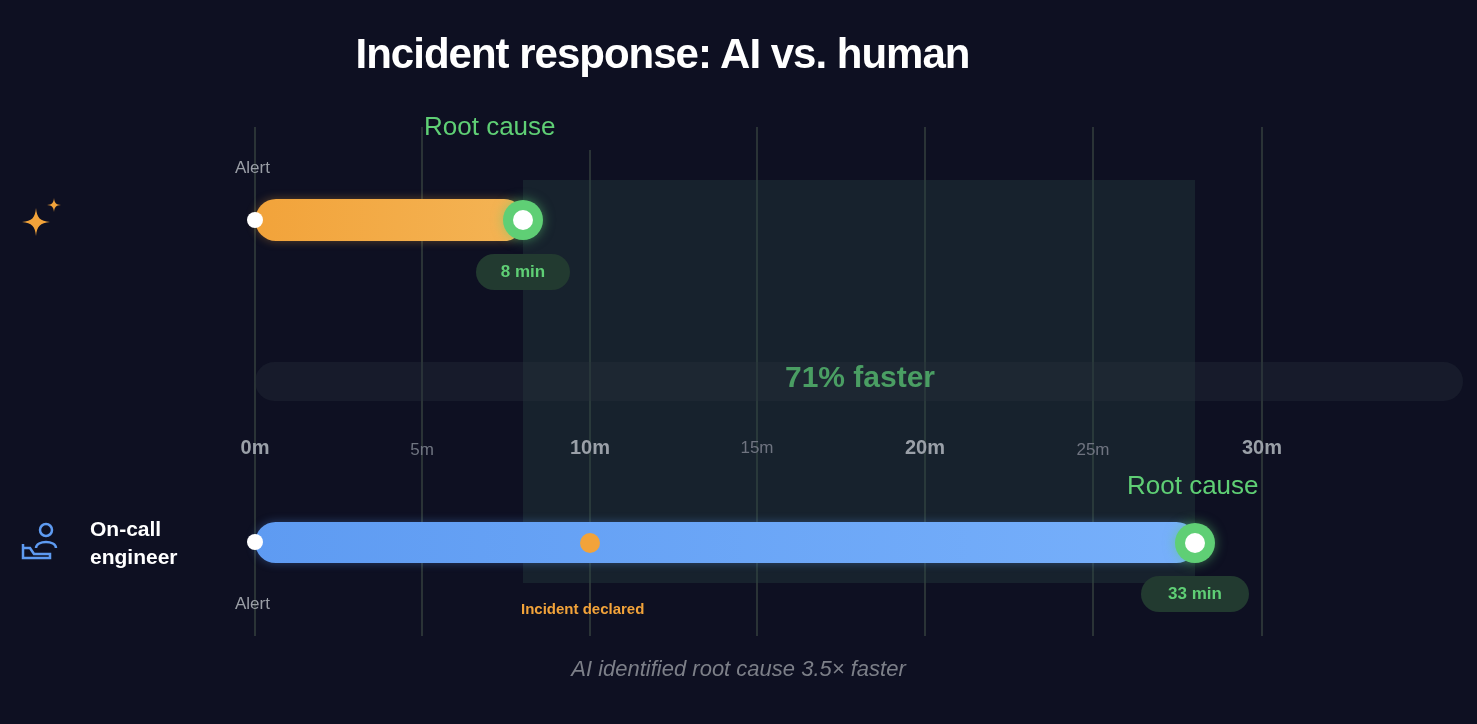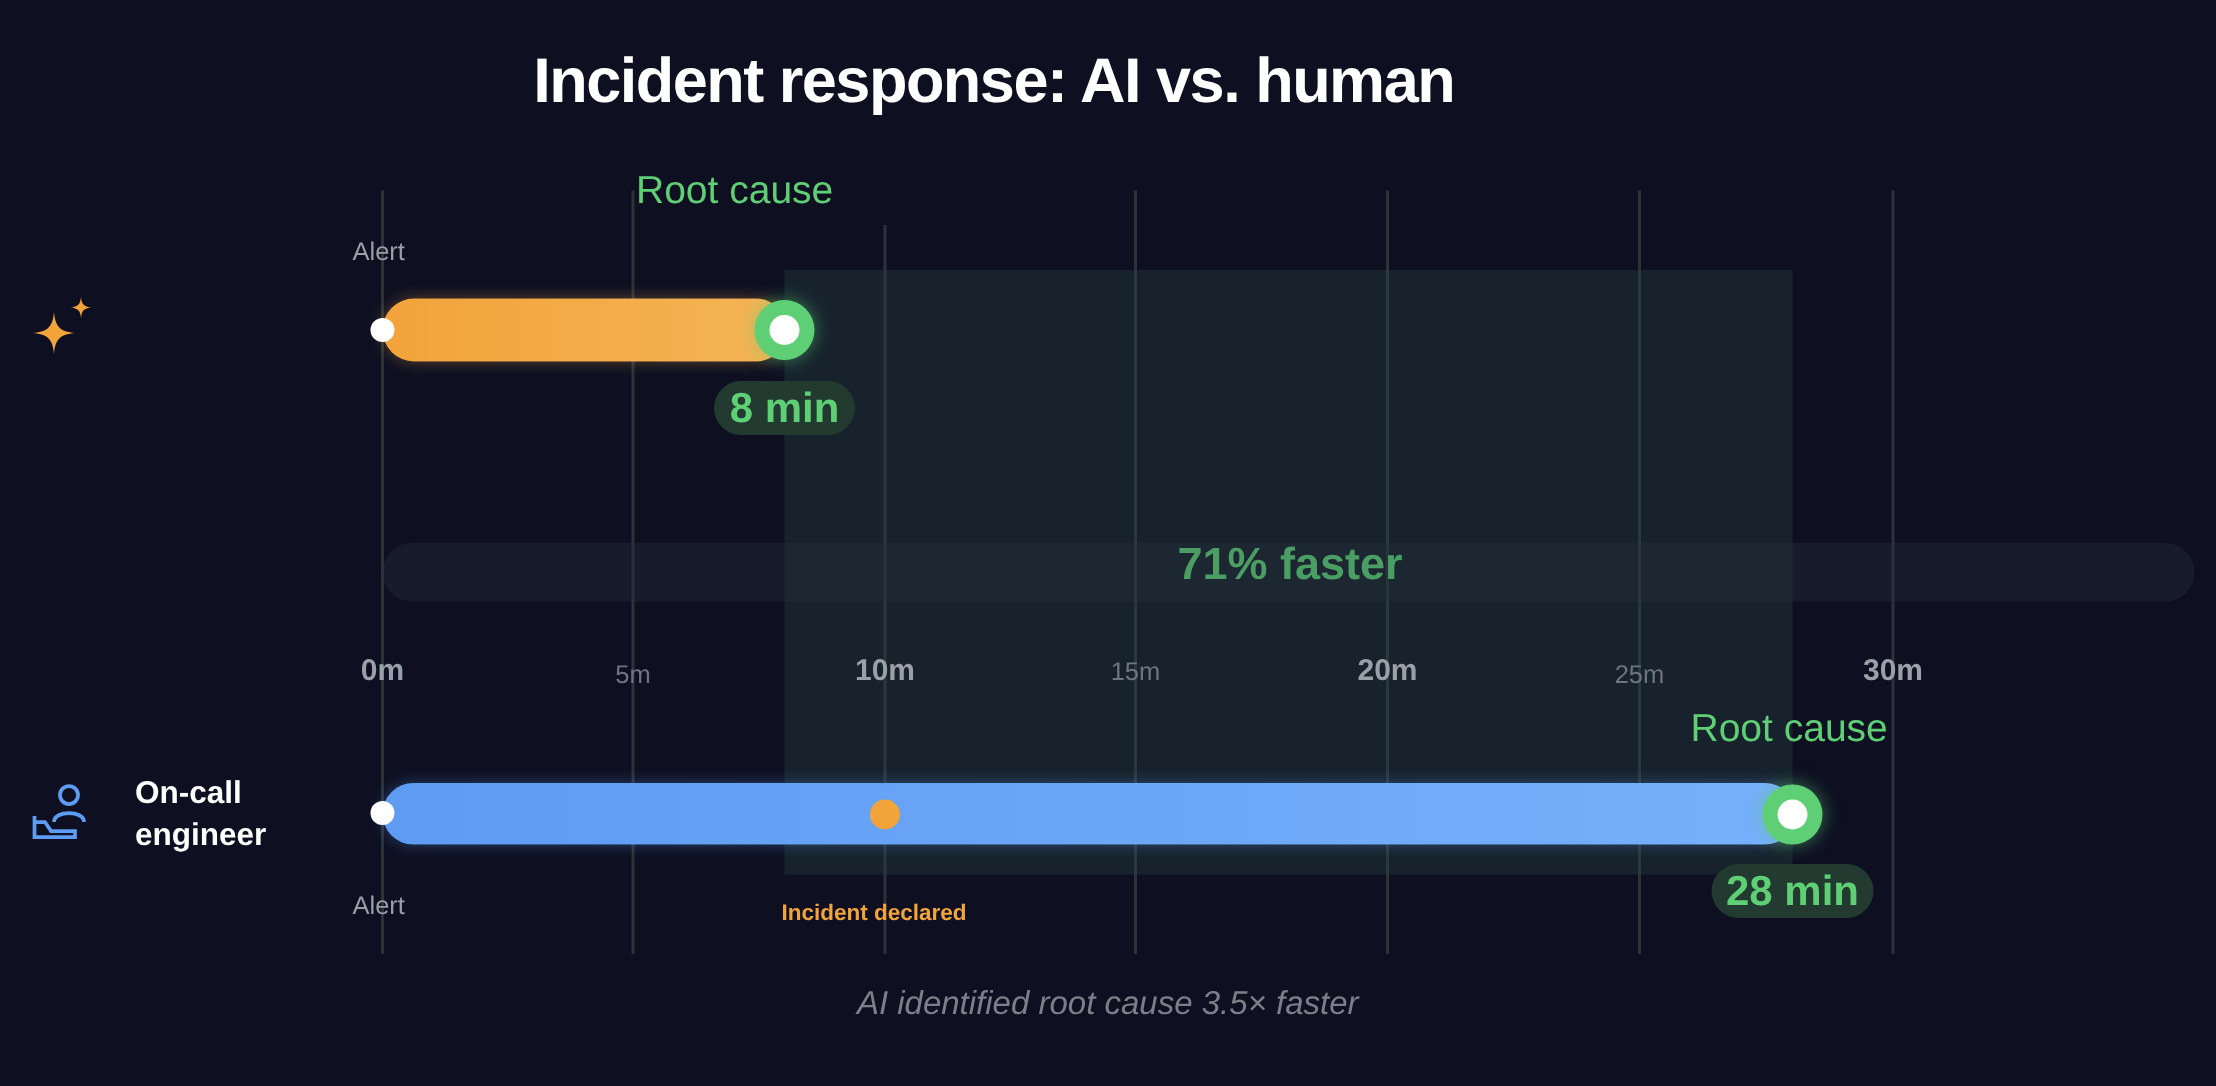--- a/index.html
+++ b/index.html
@@ -12,21 +12,21 @@
   .band-label { left:700px; width:320px; top:360px; text-align:center; color:#4a9e63; font-size:30px; font-weight:bold; }
   .tick { top:437px; color:#6f7480; font-size:17px; transform:translateX(-50%); }
   .tick.major { color:#9aa0a8; font-weight:bold; font-size:20px; top:436px; }
   .bar { height:42px; border-radius:21px; }
   .bar-ai { left:255px; top:199px; width:270px; background:linear-gradient(90deg,#f2a33a,#f4b455); box-shadow:0 0 10px rgba(242,163,58,0.35); }
   .bar-human { left:255px; top:522px; width:942px; height:41px; background:linear-gradient(90deg,#5e9bf2,#77b0fb); box-shadow:0 0 10px rgba(94,155,242,0.35); }
   .dot-white { width:16px; height:16px; border-radius:50%; background:#ffffff; }
   .end-ring { width:40px; height:40px; border-radius:50%; background:#5fcf75; box-shadow:0 0 12px rgba(95,207,117,0.55); display:flex; align-items:center; justify-content:center; }
   .end-ring .inner { width:20px; height:20px; border-radius:50%; background:#fff; }
   .dot-orange { width:20px; height:20px; border-radius:50%; background:#f2a33a; }
-  .pill { height:36px; border-radius:18px; background:#223a30; color:#5fcf75; font-size:28px; font-weight:bold; display:flex; align-items:center; justify-content:center; }
+  .pill { height:36px; border-radius:18px; background:#223a30; color:#5fcf75; font-size:17px; font-weight:bold; display:flex; align-items:center; justify-content:center; }
   .rc-label { color:#5fcf75; font-size:26px; }
   .small-label { color:#9a9ea6; font-size:17px;text-align:right; }
   .row-label { color:#ffffff; font-size:21px; font-weight:bold; line-height:28px; }
   .inc-label { color:#f2a33a; font-size:15px; font-weight:bold; }
   .footer { left:0; width:1477px; top:656px; text-align:center; color:#7c7f88; font-size:22px; font-style:italic; }
 </style>
 </head>
 <body>
 
 <div class="abs title">Incident response: AI vs. human</div>
@@ -77,17 +77,17 @@
     <div>engineer</div>
   </div>
 </div>
 <div class="abs rc-label" style="left:1127px;top:470px;">Root cause</div>
 <div class="abs bar bar-human"></div>
 <div class="abs dot-white" style="left:247px;top:534px;"></div>
 <div class="abs dot-orange" style="left:580px;top:533px;"></div>
 <div class="abs end-ring" style="left:1175px;top:523px;">
     <div class="inner"></div>
   </div>
-<div class="abs pill" style="left:1141px;top:576px;width:108px;">28 min</div>
+<div class="abs pill" style="left:1141px;top:576px;width:108px;">33 min</div>
 <div class="abs small-label" style="left:235px;top:594px;">Alert</div>
 <div class="abs inc-label" style="left:521px;top:600px;">Incident declared</div>
 
 <div class="abs footer">AI identified root cause 3.5× faster</div>
 
 </body></html>

